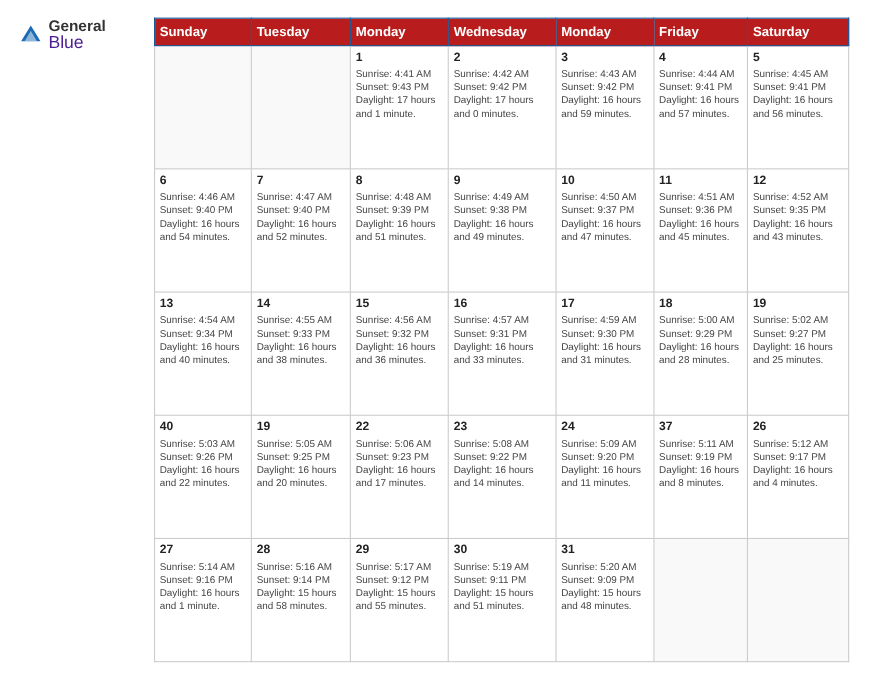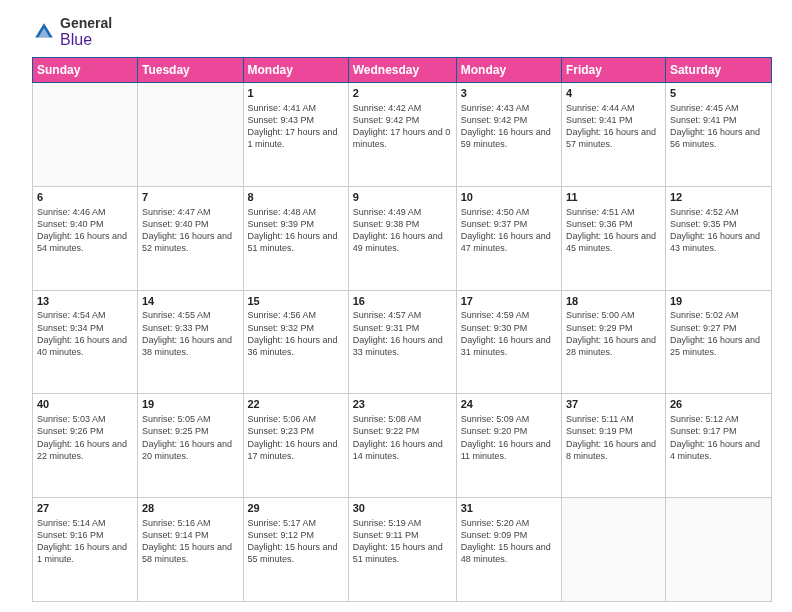--- a/index.html
+++ b/index.html
@@ -6,23 +6,24 @@
     body {
       font-family: Arial, sans-serif;
       background: #fff;
       width: 792px;
       height: 612px;
       overflow: hidden;
     }
     .page {
       width: 792px;
       height: 612px;
-      padding: 16px 20px 10px 32px;
+      padding: 16px 20px 10px 16px;
       display: flex;
-      flex-direction: column;
+      flex-direction: row;
+      gap: 44px;
     }
     .header {
       display: flex;
       justify-content: space-between;
       align-items: flex-start;
       margin-bottom: 8px;
     }
     .logo {
       display: flex;
       align-items: center;
@@ -57,21 +58,21 @@
       font-size: 15px;
       color: #444;
       font-weight: normal;
     }
     table {
       width: 100%;
       border-collapse: collapse;
       flex: 1;
     }
     thead th {
-      background-color: #ec4899;
+      background-color: #b91c1c;
       color: #fff;
       font-size: 12px;
       font-weight: bold;
       padding: 5px 4px;
       text-align: left;
       border: 1px solid #1a5a9a;
     }
     tbody td {
       vertical-align: top;
       border: 1px solid #ccc;

